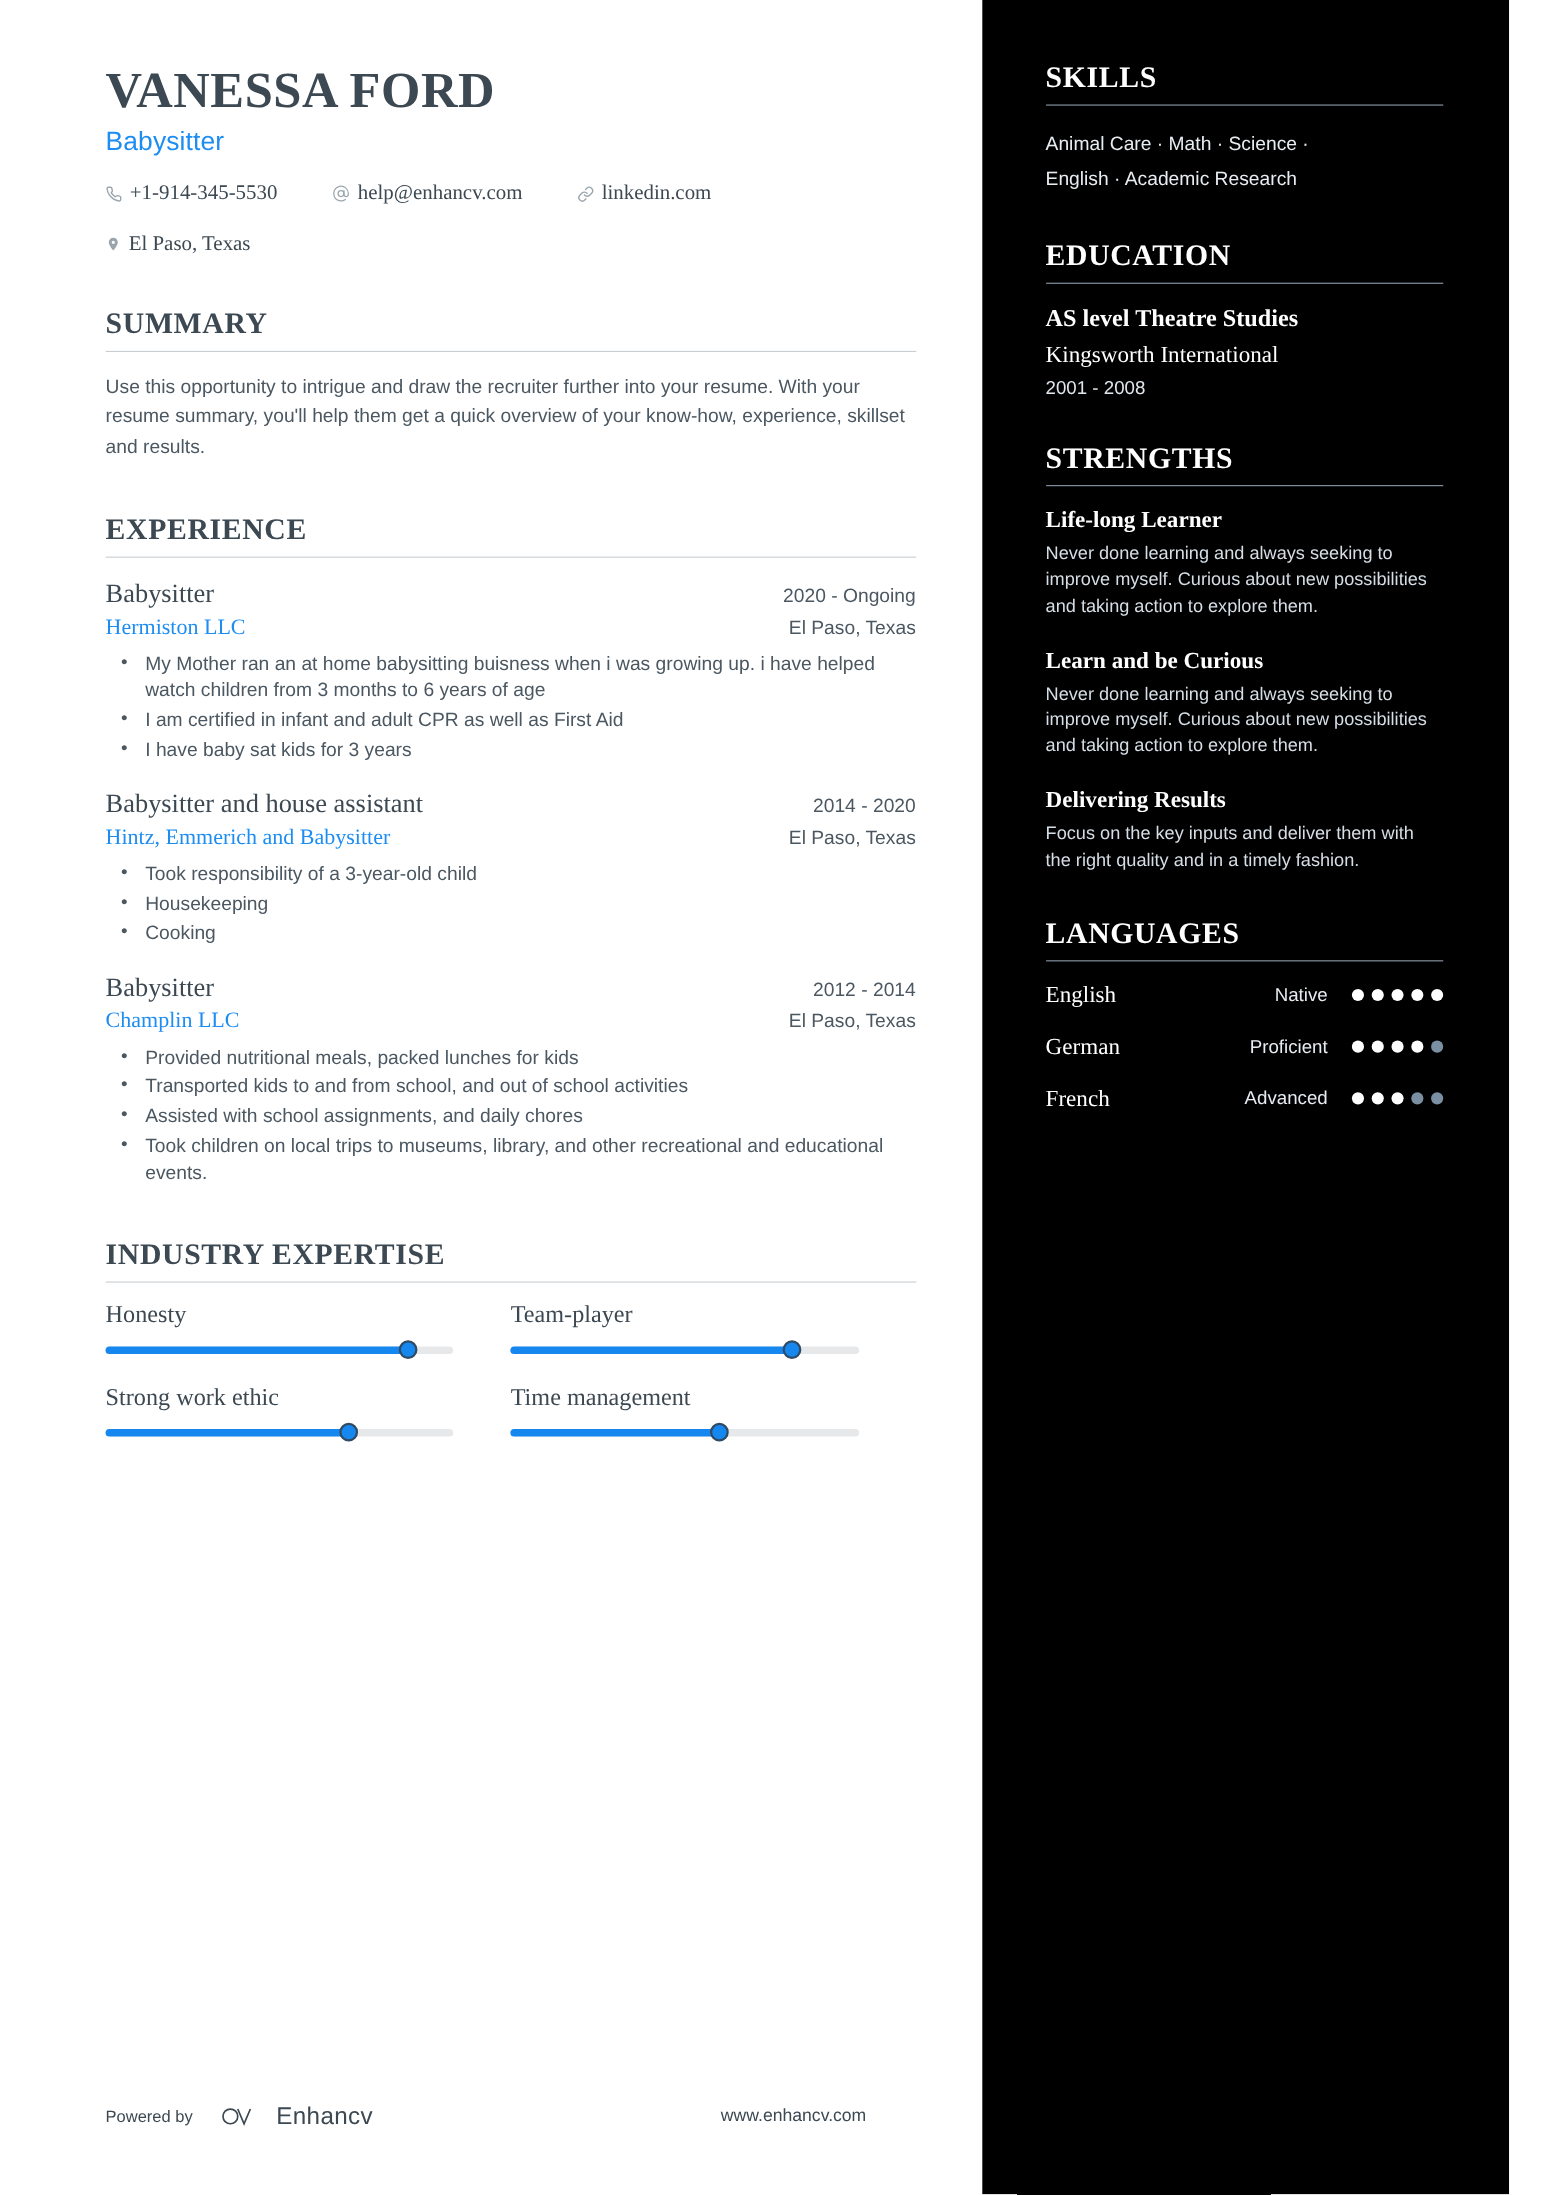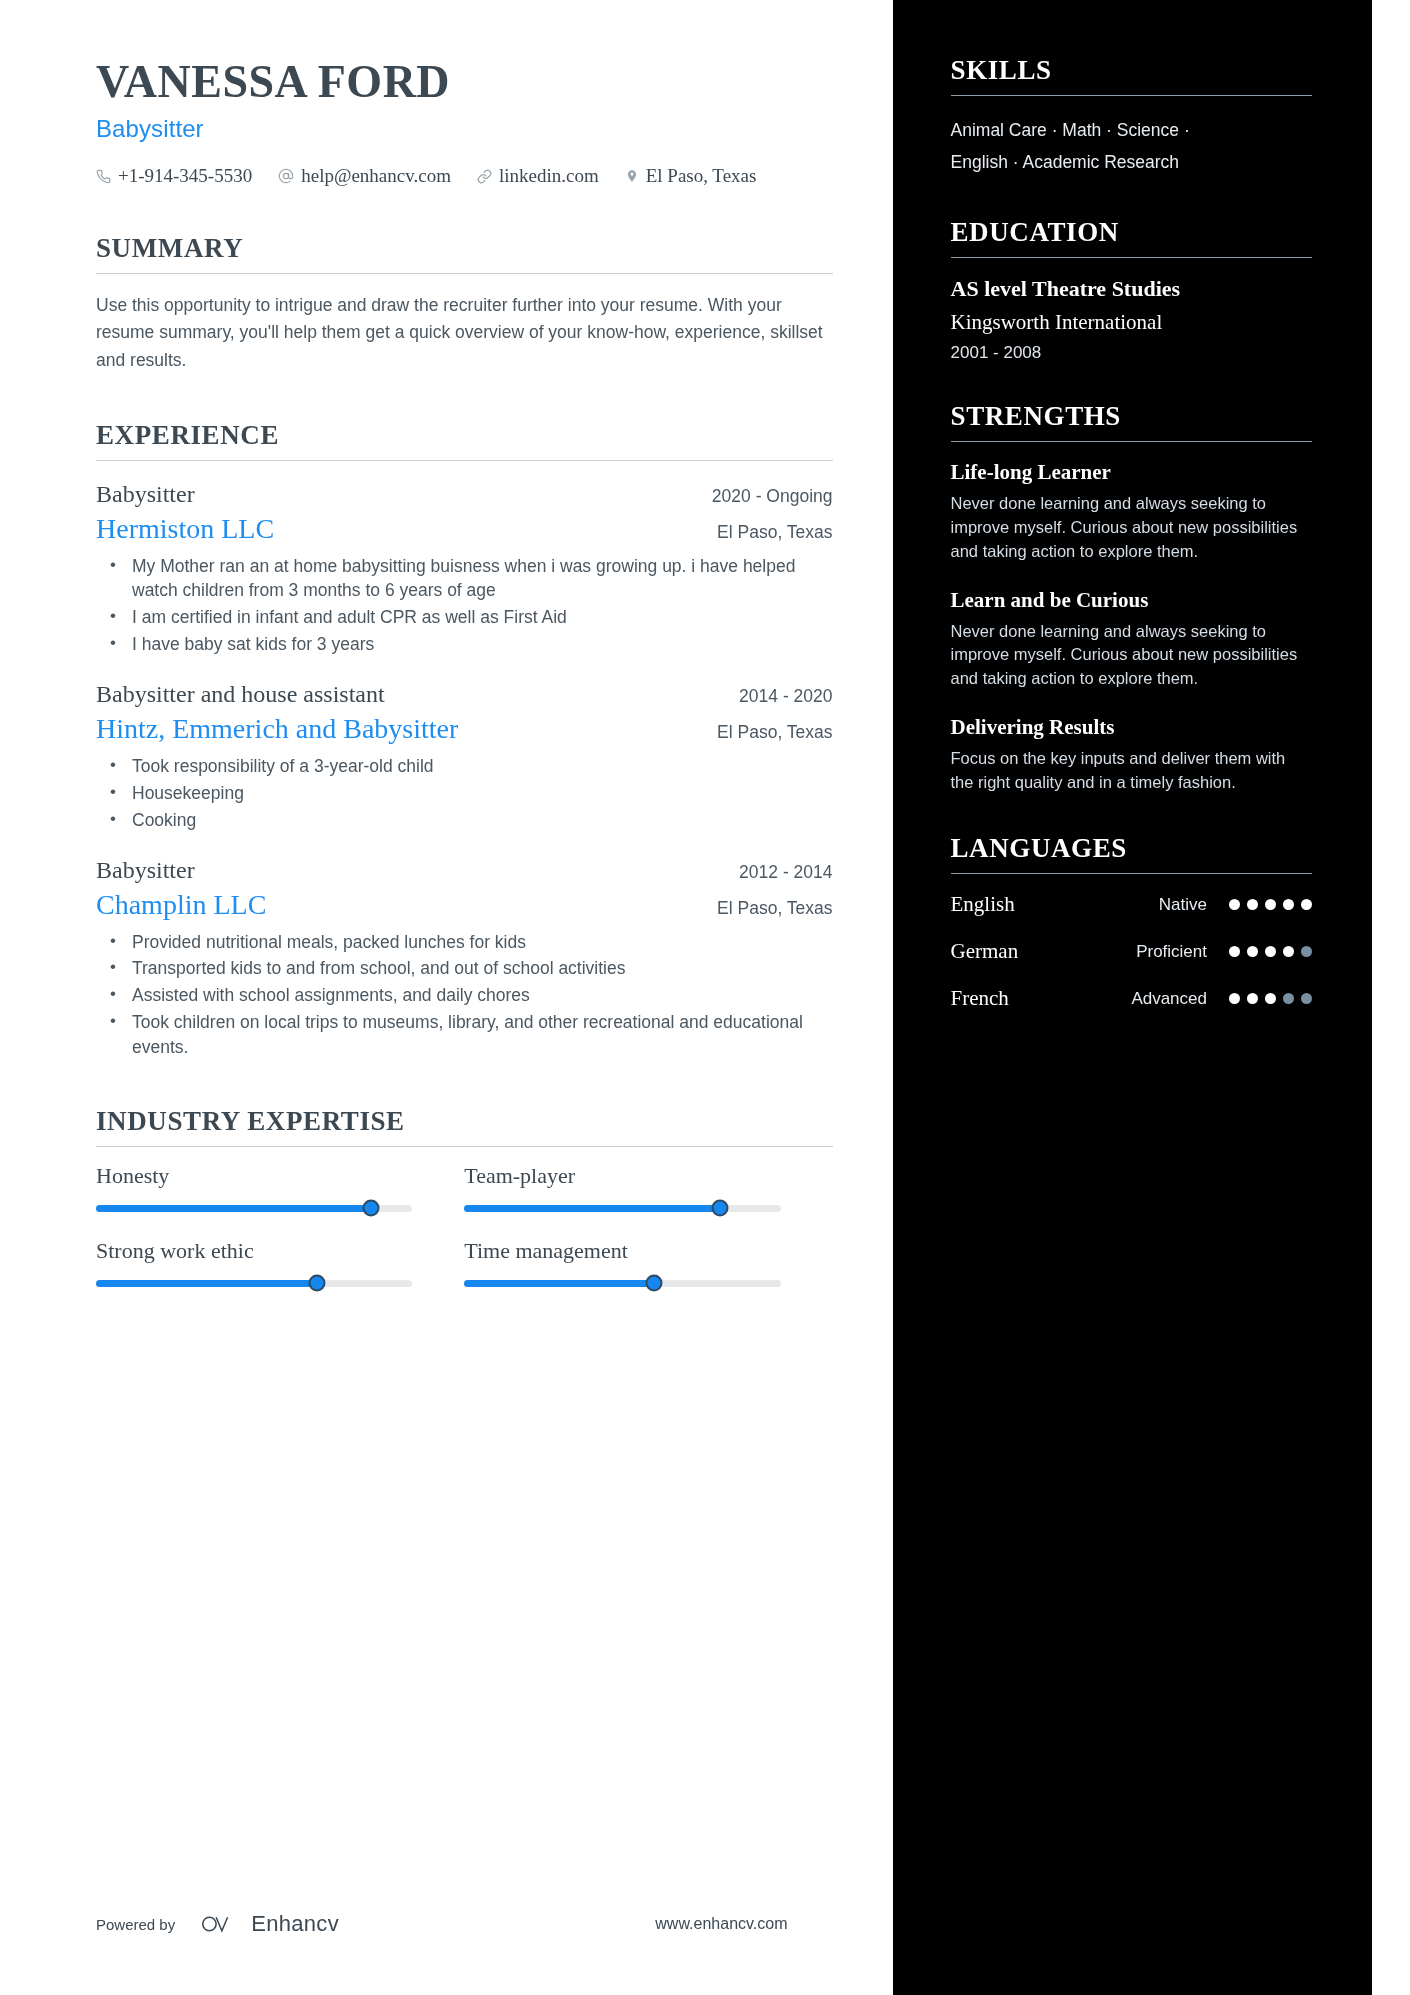--- a/index.html
+++ b/index.html
@@ -39,20 +39,21 @@
     letter-spacing: 0.1px;
   }
   .contact-row {
     display: flex;
     align-items: center;
     flex-wrap: wrap;
     margin-top: 22px;
     font-family: "Liberation Serif", serif;
     font-size: 19px;
     color: #3c4852;
+    gap: 24px;
   }
   .contact-item {
     display: flex;
     align-items: center;
     margin-right: 26px;
     white-space: nowrap;
   }
   .contact-item .ic {
     margin-right: 7px;
     display: inline-flex;
@@ -103,21 +104,21 @@
     white-space: nowrap;
   }
   .exp-sub {
     display: flex;
     justify-content: space-between;
     align-items: baseline;
     margin-top: 5px;
   }
   .exp-company {
     font-family: "Liberation Serif", serif;
-    font-size: 28px;
+    font-size: 20px;
     color: #1d8df2;
     text-align: center;
   }
   .exp-loc {
     font-size: 17.5px;
     color: #4b5761;
     white-space: nowrap;
   }
   .bullets {
     margin-top: 9px;

